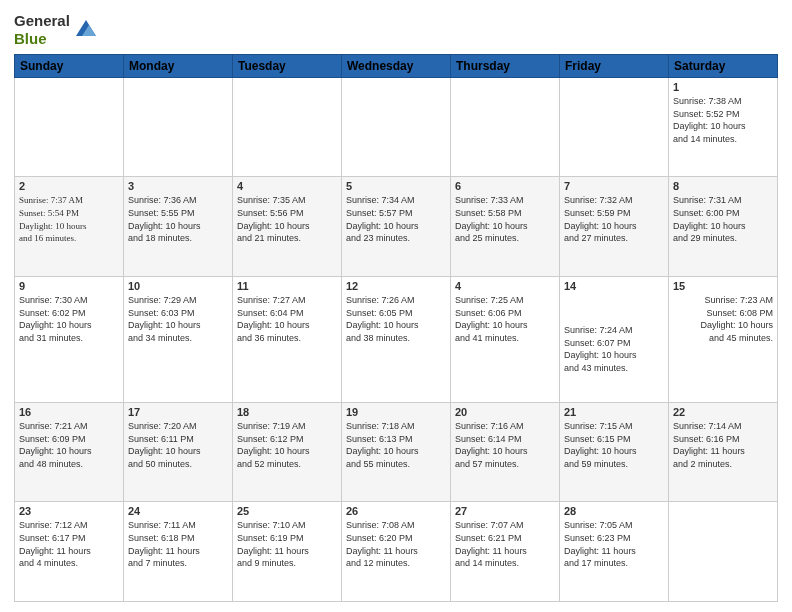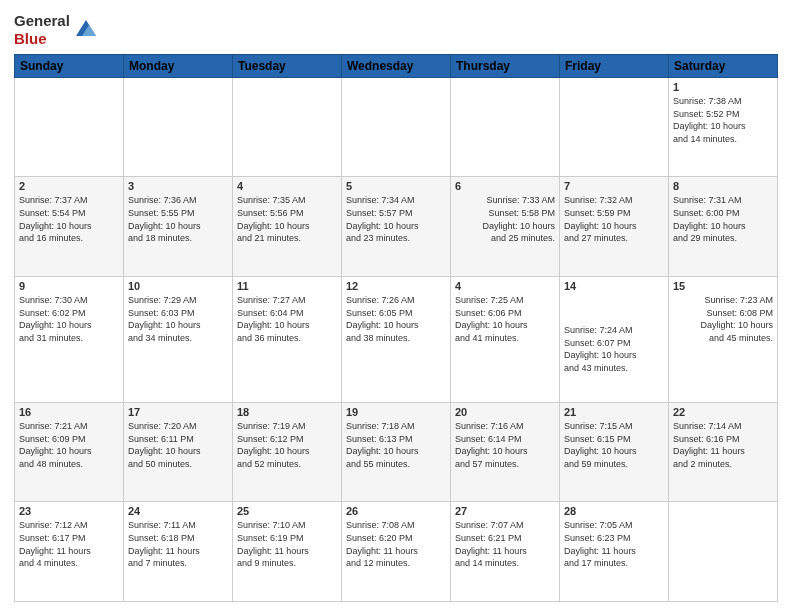--- a/index.html
+++ b/index.html
@@ -86,21 +86,21 @@
   </style>
 </head>
 <body>
 
 <div class="page">
   <div class="header">
     <div class="logo-area">
   <div style="display:flex;align-items:center;gap:4px;">
     <div style="line-height:1.2;">
       <div style="font-size:15px;font-weight:bold;color:#333;">General</div>
-      <div style="font-size:15px;font-weight:bold;color:#b91c1c;">Blue</div>
+      <div style="font-size:15px;font-weight:bold;color:#4d7c0f;">Blue</div>
     </div>
     <svg width="22" height="28" viewBox="0 0 22 28">
       <polygon points="2,20 22,20 12,4" fill="#2566af"></polygon>
       <polygon points="8,20 22,20 15,9" fill="#7ab4e0" opacity="0.8"></polygon>
     </svg>
   </div>
 </div>
     <div class="title-area">
       <div class="month-title"></div>
       <div class="location-title"></div>
@@ -131,21 +131,21 @@
             <div class="day-num">1</div>
             <div class="day-info" style="white-space: pre-line;">Sunrise: 7:38 AM
 Sunset: 5:52 PM
 Daylight: 10 hours
 and 14 minutes.</div>
           </td>
         </tr>
         <tr class="row-shaded">
           <td>
             <div class="day-num">2</div>
-            <div class="day-info" style="white-space: pre-line;">Sunrise: 7:37 AM
+            <div class="day-info" style="white-space: pre-line; font-family: Liberation Serif, serif;">Sunrise: 7:37 AM
 Sunset: 5:54 PM
 Daylight: 10 hours
 and 16 minutes.</div>
           </td>
           <td>
             <div class="day-num">3</div>
             <div class="day-info" style="white-space: pre-line;">Sunrise: 7:36 AM
 Sunset: 5:55 PM
 Daylight: 10 hours
 and 18 minutes.</div>
@@ -159,21 +159,21 @@
           </td>
           <td>
             <div class="day-num">5</div>
             <div class="day-info" style="white-space: pre-line;">Sunrise: 7:34 AM
 Sunset: 5:57 PM
 Daylight: 10 hours
 and 23 minutes.</div>
           </td>
           <td>
             <div class="day-num">6</div>
-            <div class="day-info" style="white-space: pre-line; text-align: right;">Sunrise: 7:33 AM
+            <div class="day-info" style="white-space: pre-line;">Sunrise: 7:33 AM
 Sunset: 5:58 PM
 Daylight: 10 hours
 and 25 minutes.</div>
           </td>
           <td>
             <div class="day-num">7</div>
             <div class="day-info" style="white-space: pre-line;">Sunrise: 7:32 AM
 Sunset: 5:59 PM
 Daylight: 10 hours
 and 27 minutes.</div>

